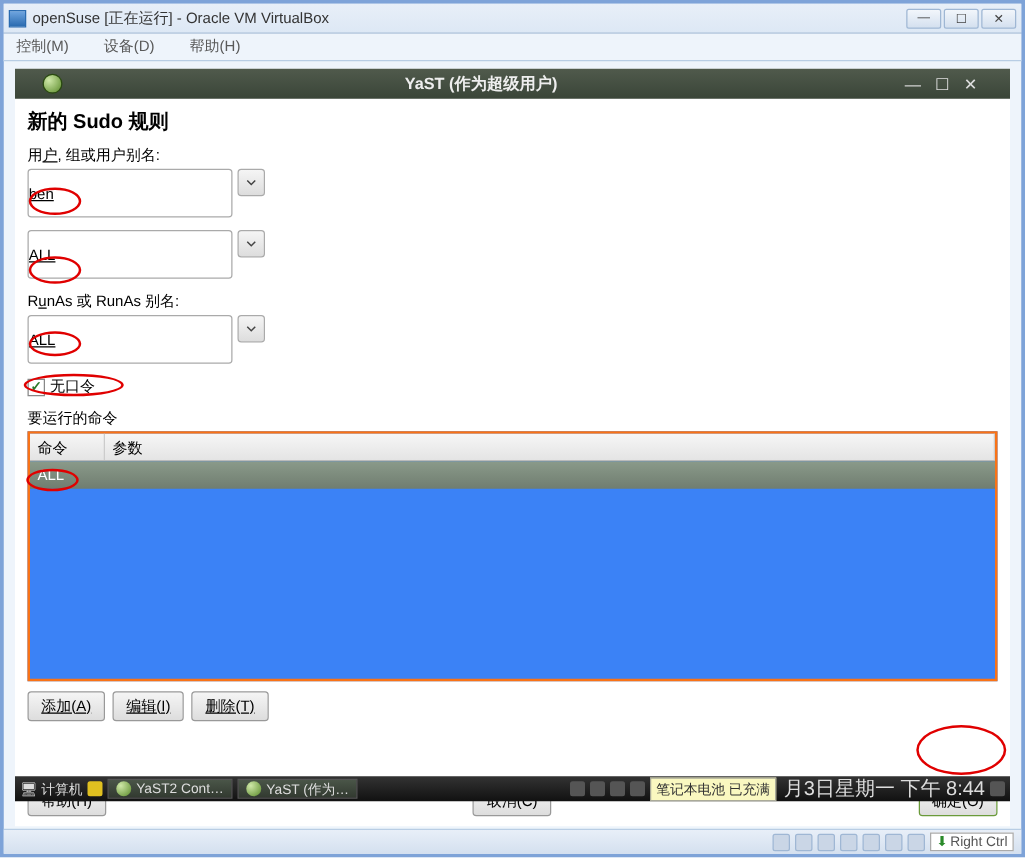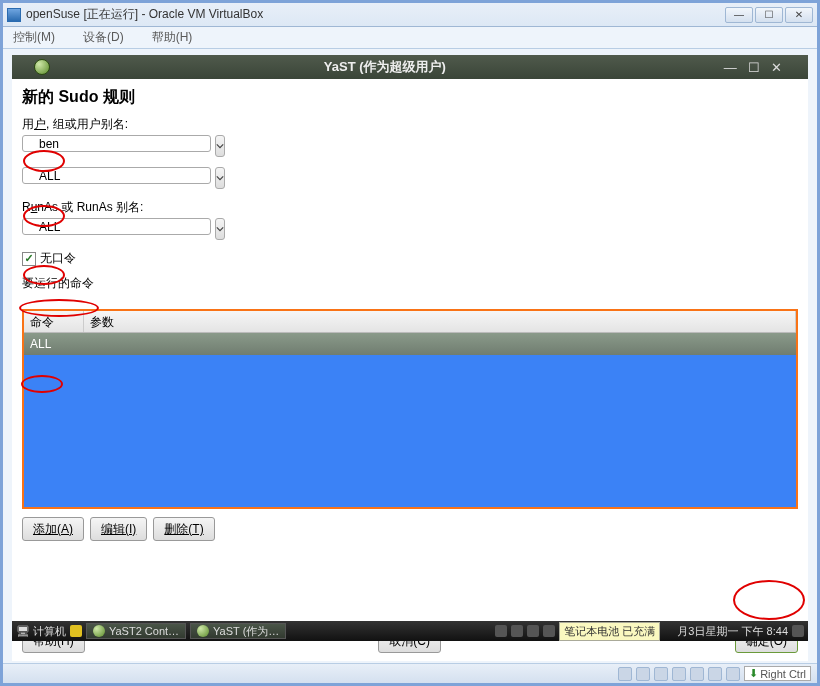--- a/index.html
+++ b/index.html
@@ -21,48 +21,48 @@
 .yast-orb { width: 16px; height: 16px; border-radius: 50%; background: radial-gradient(circle at 30% 30%, #cfe8a8, #5a8a2a); border: 1px solid #2a4a10; }
 .yast-title { flex: 1; text-align: center; font-weight: bold; color: #eee; font-size: 13px; }
 .yast-winbtns span { margin: 0 4px; cursor: pointer; font-size: 13px; color: #ddd; }
 
 .yast-body { position: absolute; top: 24px; bottom: 40px; left: 0; right: 0; padding: 8px 10px; }
 .page-title { font-size: 16px; font-weight: bold; margin-bottom: 8px; }
 .field-label { font-size: 12px; margin-bottom: 2px; }
 .field-label .ul { text-decoration: underline; }
 
 .combobox { display: flex; width: 190px; margin-bottom: 10px; }
-.combobox input { flex: 1; height: 17px; border: 1px solid #aaa; border-radius: 3px; padding: 0 16px; font-size: 12px; }
+.combobox input { flex: 1; height: 39px; border: 1px solid #aaa; border-radius: 3px; padding: 0 0; font-size: 12px; text-decoration: underline; }
 .combobox .dropbtn { width: 22px; height: 22px; border: 1px solid #aaa; border-radius: 3px; margin-left: 4px; background: linear-gradient(#f5f5f5, #ddd); display: flex; align-items: center; justify-content: center; cursor: pointer; }
 .combobox .dropbtn svg { width: 8px; height: 8px; }
 
 .checkbox-row { display: flex; align-items: center; margin-bottom: 8px; }
 .checkbox-row .cb { width: 14px; height: 14px; border: 1px solid #888; background: #fff; margin-right: 4px; display: flex; align-items: center; justify-content: center; color: #2a7a2a; font-size: 11px; font-weight: bold; }
 
-.section-label { font-size: 12px; margin-bottom: 17px; }
+.section-label { font-size: 12px; margin-bottom: 2px; }
 
 .table { border: 2px solid #f97316; height: 200px; background: #3b82f6; }
 .table .header { display: flex; height: 22px; background: linear-gradient(#f6f6f6, #e4e4e4); border-bottom: 1px solid #bbb; }
 .table .header .col { padding: 3px 6px; border-right: 1px solid #ccc; font-size: 12px; }
 .table .row { height: 22px; display: flex; align-items: center; }
 .table .row.selected { background: linear-gradient(#8a9a8a, #707d70); color: #fff; }
 .table .row .cell { padding: 0 6px; font-size: 12px; }
 
 .btn-row { margin-top: 8px; display: flex; gap: 6px; text-decoration: underline; }
 .btn { height: 24px; padding: 0 10px; border: 1px solid #999; border-radius: 3px; background: linear-gradient(#f5f5f5, #ddd); font-size: 12px; cursor: pointer; display: inline-flex; align-items: center; }
 .btn.default { border: 1px solid #6a9a3a; }
 
 .bottom-bar { position: absolute; bottom: 0; left: 0; right: 0; height: 40px; padding: 6px 10px; display: flex; align-items: center; }
 .bottom-bar .spacer { flex: 1; }
 
 .guest-taskbar { position: absolute; bottom: 20px; left: 0; right: 0; height: 20px; background: linear-gradient(#333, #111); display: flex; align-items: center; padding: 0 4px; color: #ddd; font-size: 11px; gap: 4px; overflow: hidden; }
 .task-item { background: linear-gradient(#4a5548, #323a30); border: 1px solid #555; padding: 1px 6px; display: flex; align-items: center; gap: 4px; height: 16px; }
 .task-orb { width: 12px; height: 12px; border-radius: 50%; background: radial-gradient(circle at 30% 30%, #cfe8a8, #5a8a2a); }
 .battery-badge { background: #faf8c0; color: #333; padding: 1px 4px; font-size: 11px; border: 1px solid #aa9; }
-.clock { color: #ddd; font-size: 11px; margin-left: 13px; white-space: nowrap; }
+.clock { color: #ddd; font-size: 16px; margin-left: 2px; white-space: nowrap; }
 .tray-icon { width: 12px; height: 12px; background: #555; border-radius: 2px; }
 
 .vb-statusbar { position: absolute; bottom: 0; left: 0; right: 0; height: 20px; background: linear-gradient(#e8eff8, #d4e0ef); border-top: 1px solid #b8cde4; display: flex; align-items: center; justify-content: flex-end; padding: 0 6px; gap: 4px; font-size: 11px; color: #555; }
 .vb-statusbar .status-icon { width: 14px; height: 14px; background: #cad6e6; border: 1px solid #9fb7d4; border-radius: 2px; }
 .vb-statusbar .hostkey { border: 1px solid #aaa; padding: 0 4px; background: #fff; display: flex; align-items: center; gap: 2px; }
 
 .ann { position: absolute; border: 2px solid #e00000; border-radius: 50%; pointer-events: none; }
 </style>
 </head>
 <body>

